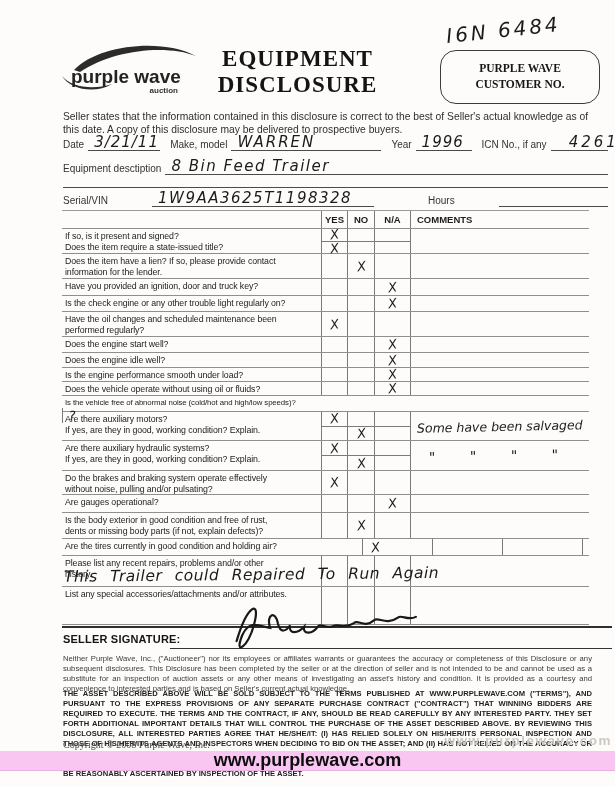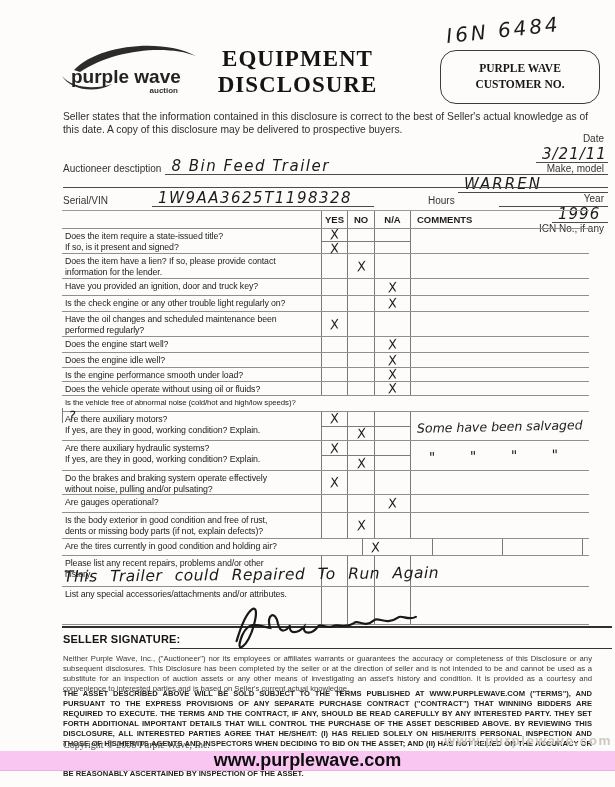--- a/index.html
+++ b/index.html
@@ -22,21 +22,21 @@
   .logo{left:60px;top:40px;width:142px;height:58px;}
   .logo svg{display:block;}
 
   .statement{left:63px;top:110px;width:528px;font-size:10.3px;line-height:1.3;color:#2e2e2e;}
 
   
   .frow{display:flex;align-items:flex-end;}
   .flabel{font-size:10px;color:#333;padding:0 4px 1px 0;white-space:nowrap;}
   .uline{border-bottom:1px solid #4a4a4a;position:relative;height:17px;}
   .uline .hw{position:absolute;left:6px;bottom:-1px;font-size:15px;letter-spacing:1px;white-space:nowrap;}
-  .f1{left:63px;top:133px;width:545px;flex-direction:column;}
+  .f1{left:63px;top:133px;width:545px;}
   .f2{left:63px;top:157px;width:545px;}
   .f3{left:63px;top:177px;width:545px;height:10px;border-bottom:1px solid #4a4a4a;}
   .f4{left:63px;top:189px;width:545px;gap:40px;}
 
   
   .dtable{left:62px;top:210px;width:527px;border-top:1px solid #9a9a9a;}
   .trow{display:flex;border-bottom:1px solid #8f8f8f;box-sizing:border-box;}
   .thead{height:18px;}
   .qcell{width:259px;box-sizing:border-box;padding:2px 0 0 3px;font-size:8.8px;letter-spacing:-.1px;
          color:#222;line-height:1.3;white-space:nowrap;overflow:visible;}
@@ -110,21 +110,21 @@
     <span class="uline" style="width:56px">
         <span class="hw">1996</span>
       </span>
     <span class="flabel" style="padding-left:10px">ICN No., if any</span>
     <span class="uline" style="flex:1">
         <span class="hw" style="left:18px;letter-spacing:3px">4261</span>
       </span>
   </div>
 
   <div class="abs frow f2">
-    <span class="flabel">Auctioneer desctiption</span>
+    <span class="flabel">Equipment desctiption</span>
     <span class="uline" style="flex:1">
         <span class="hw" style="letter-spacing:1.5px">8 Bin Feed Trailer</span>
       </span>
   </div>
 
   <div class="abs f3"></div>
 
   <div class="abs frow f4">
     <span class="flabel">Serial/VIN</span>
     <span class="uline" style="width:222px">
@@ -140,22 +140,22 @@
     <div class="trow thead">
       <div class="qcell"></div>
       <div class="mcell c-yes th">YES</div>
       <div class="mcell c-no th">NO</div>
       <div class="mcell c-na th">N/A</div>
       <div class="ccell th">COMMENTS</div>
     </div>
     <div id="tbody">
         <div class="trow" style="height: 25px;">
           <div class="qcell">
+            <div>If so, is it present and signed?</div>
             <div>Does the item require a state-issued title?</div>
-            <div>If so, is it present and signed?</div>
           </div>
           <div class="mcell c-yes">
             <div class="half">
               <span class="xm">X</span>
             </div>
             <div class="half half2">
               <span class="xm">X</span>
             </div>
           </div>
           <div class="mcell c-no">

